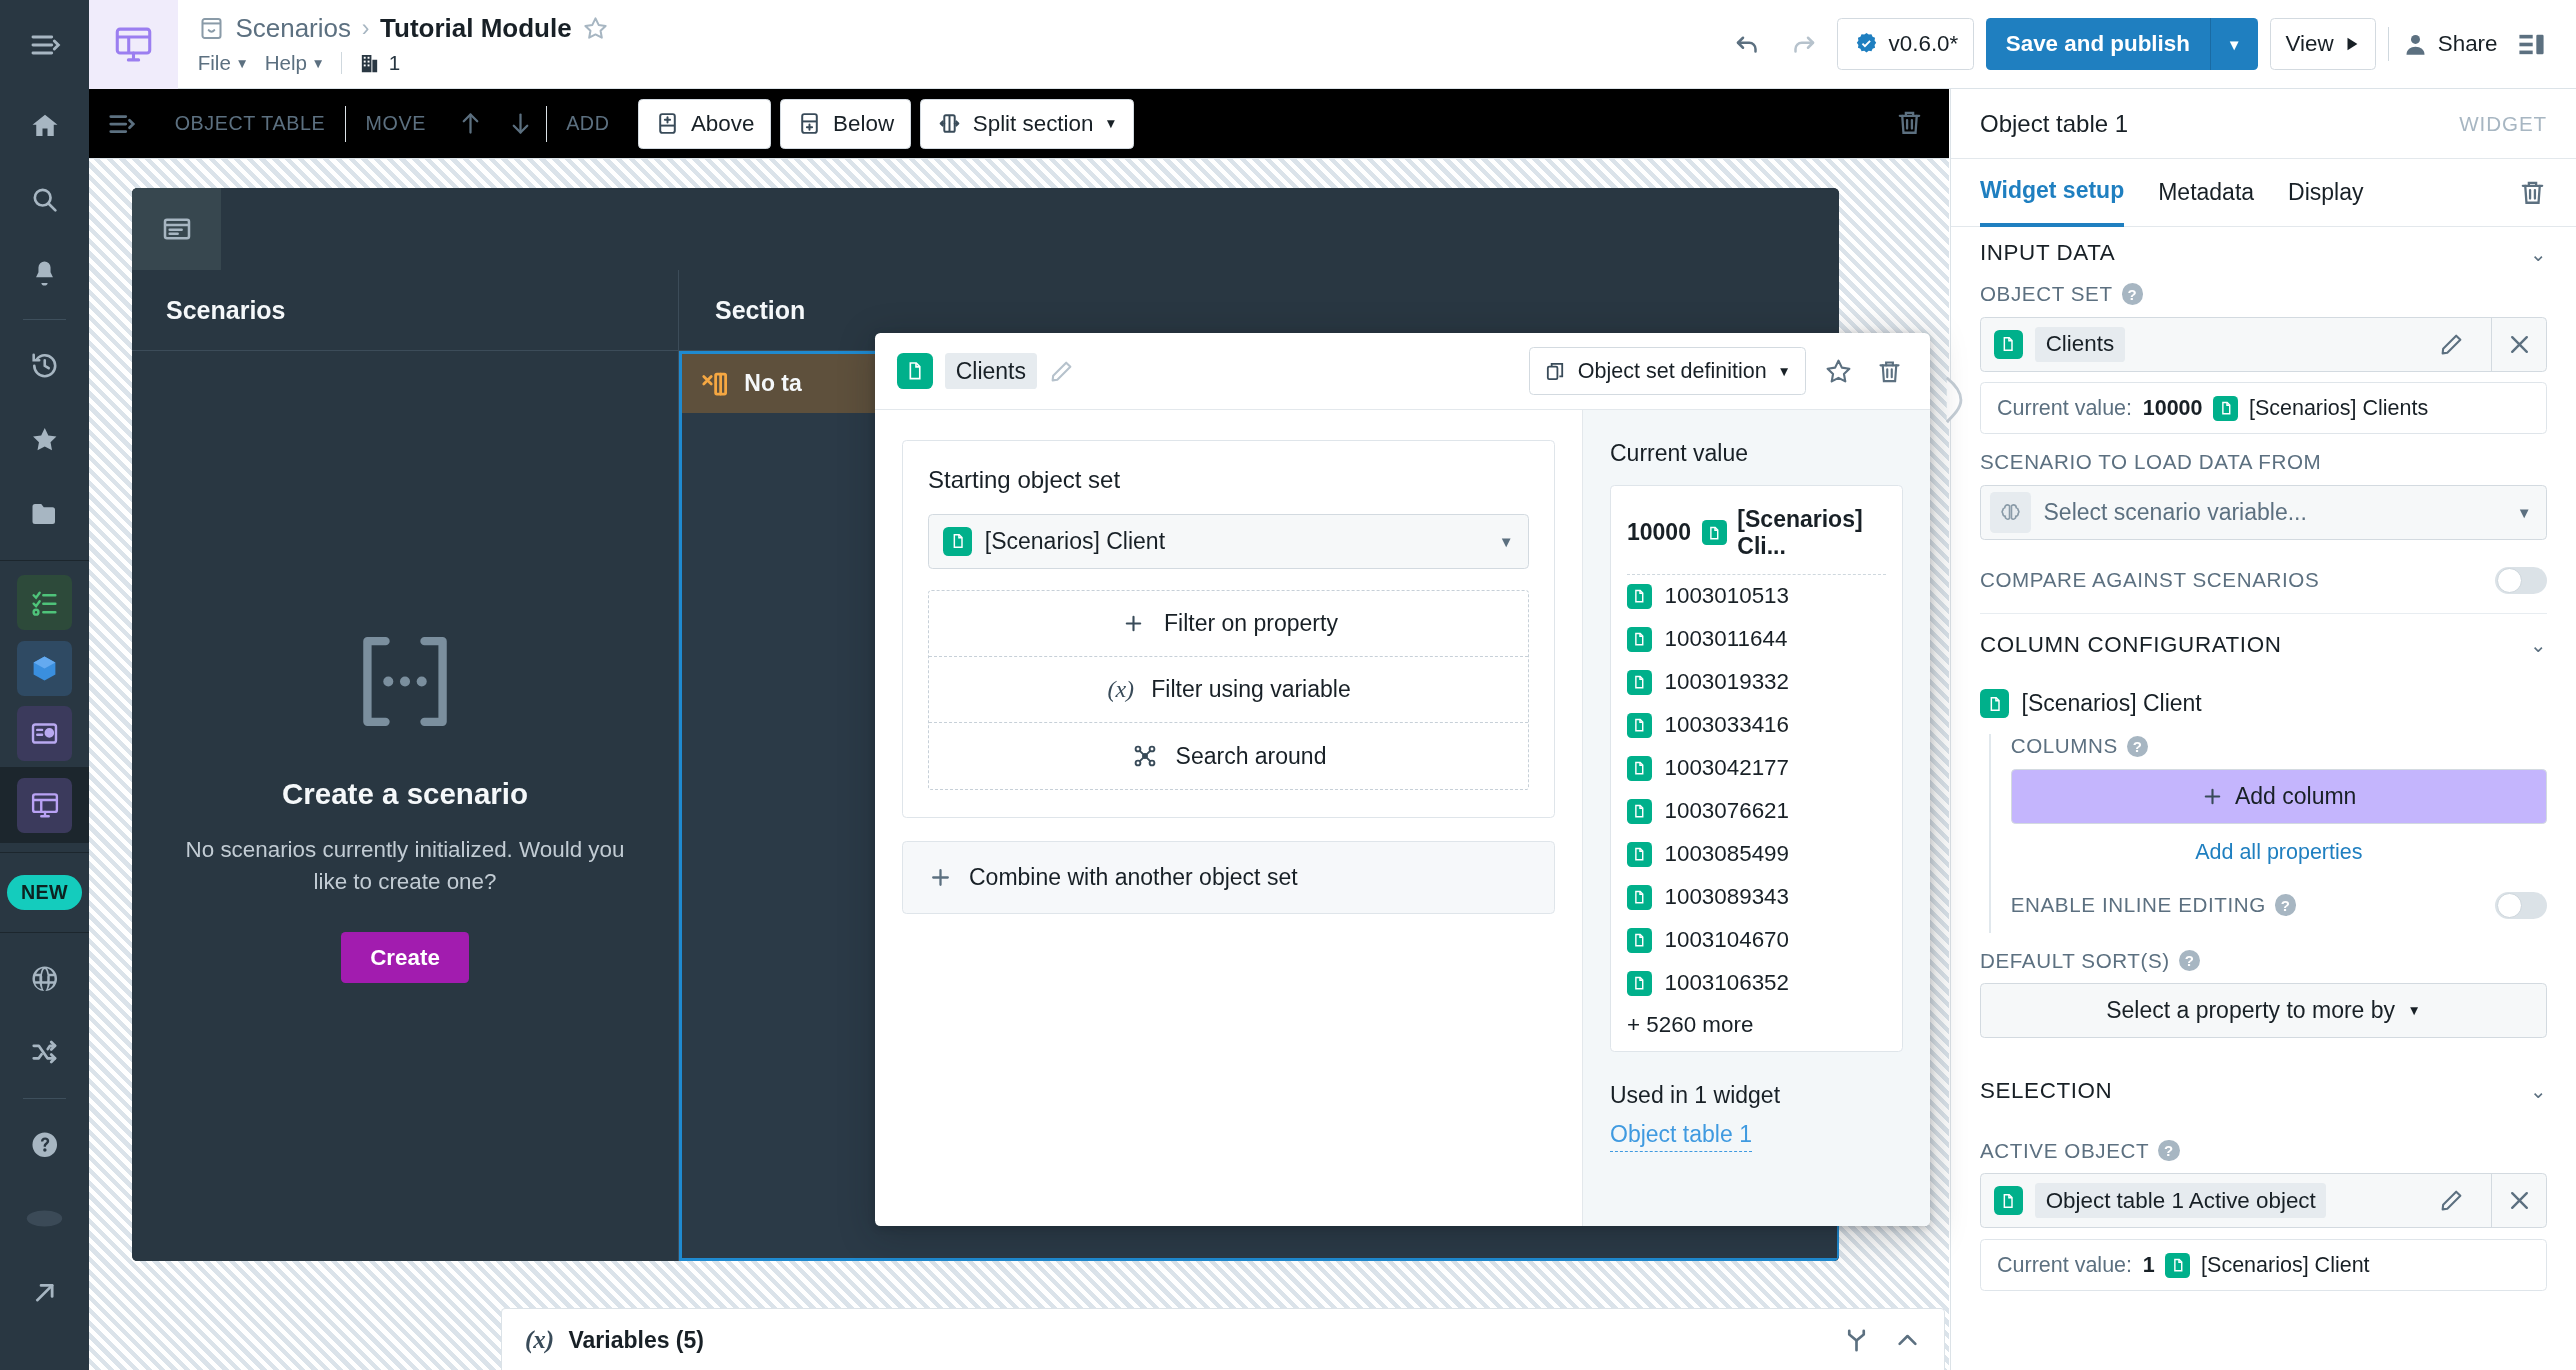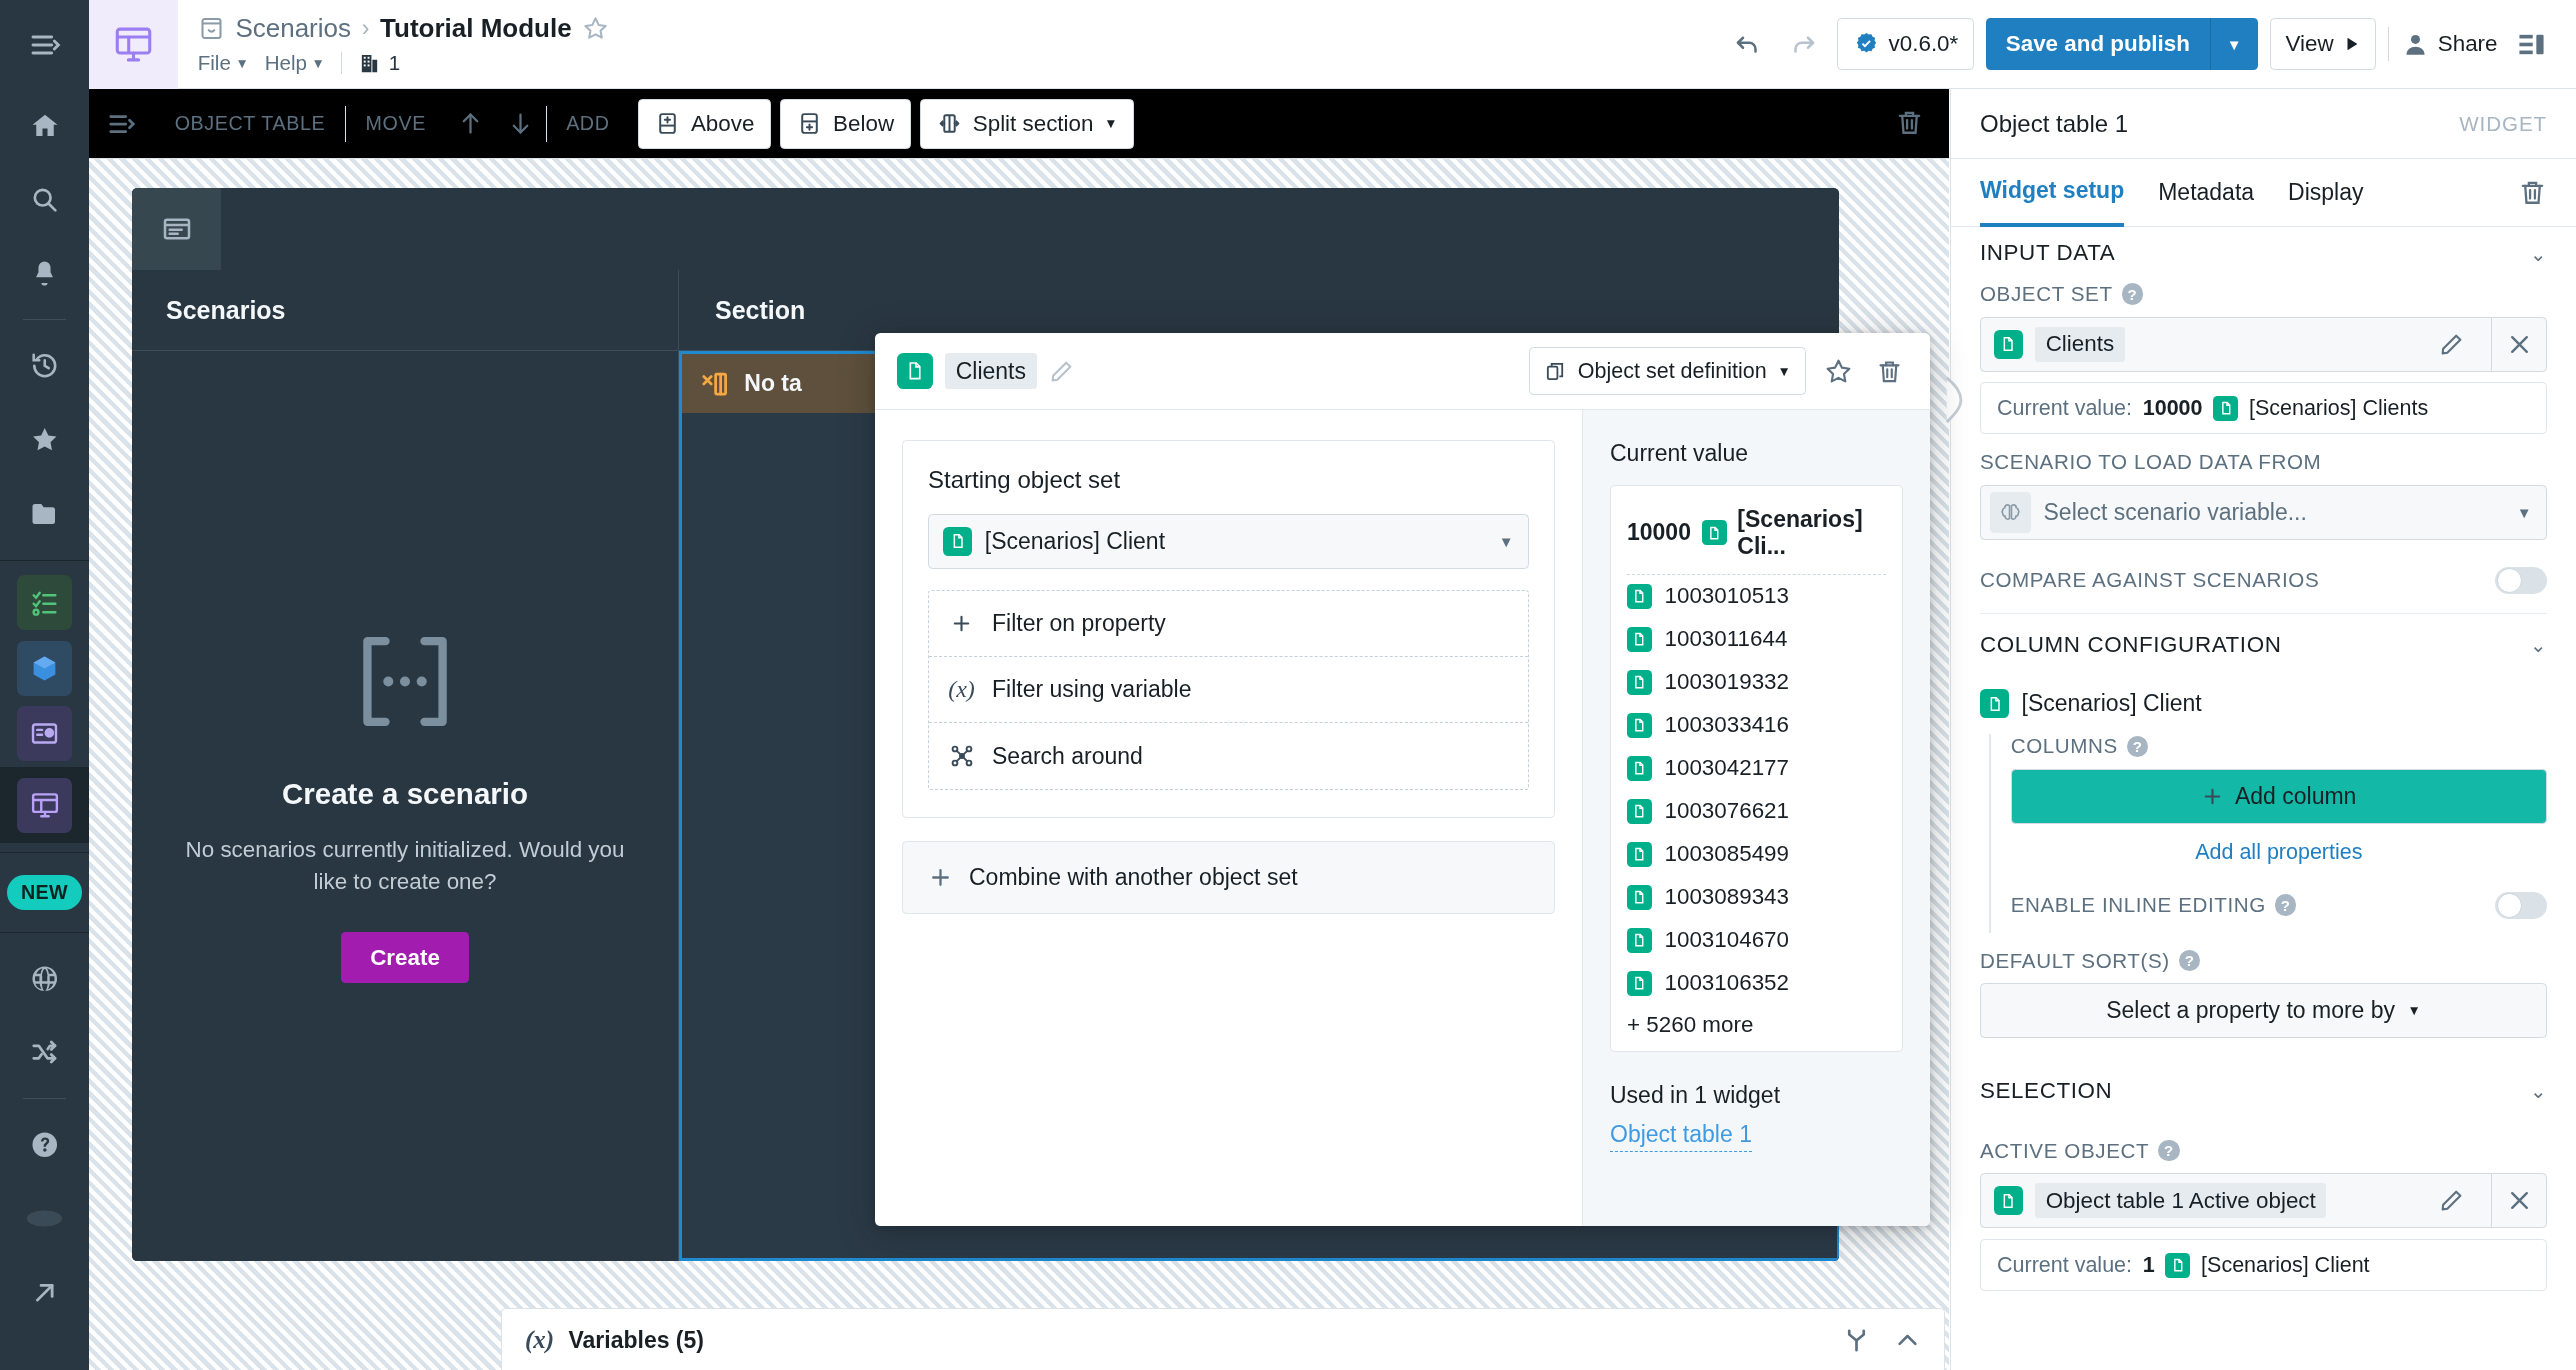--- a/index.html
+++ b/index.html
@@ -214,21 +214,21 @@
     height: 55px; border: 0.9px solid #d3dae0; border-radius: 4.5px;
     background: #f6f8f9; display: flex; align-items: center; gap: 12.5px;
     padding: 0 14.3px; cursor: pointer; margin-bottom: 21.5px;
   }
   .select-box .txt { font-size: 23px; color: #182026; }
   .select-box .dd { margin-left: auto; color: #5c7080; font-size: 15px; }
   .dashed-list { border: 0.9px dashed #c7d0d8; border-radius: 3.6px; }
   .dashed-row {
     height: 66px; display: flex; align-items: center; gap: 16px;
     padding: 0 18px; border-bottom: 0.9px dashed #c7d0d8;
-    font-size: 23px; color: #182026; cursor: pointer;
+    font-size: 23px; color: #182026; cursor: pointer; justify-content: center;
   }
   .dashed-row:last-child { border-bottom: none; }
   .dashed-row .ri { color: #394b59; display: flex; width: 29px; justify-content: center; }
   .fx { font-style: italic; font-family: "Liberation Serif", serif; color: #394b59; font-size: 24px; }
   .combine-card {
     margin-top: 23px; height: 73px; border: 0.9px solid #dfe5ea; border-radius: 4.5px;
     background: #f6f8fa; display: flex; align-items: center; gap: 16px;
     padding: 0 25px; font-size: 23px; color: #182026; cursor: pointer;
   }
   .modal-right {
@@ -325,21 +325,21 @@
   }
   .switch::after {
     content: ""; position: absolute; left: 1.8px; top: 1.8px;
     width: 23px; height: 23px; border-radius: 50%;
     background: #fff; border: 0.9px solid #ccd5db;
   }
   .hr-soft { height: 0.9px; background: #e8edf1; margin: 5.4px 0 0 0; }
   .nested { border-left: 2.7px solid #e1e8ed; margin-left: 9px; padding-left: 19.7px; margin-top: 4px; }
   .objtype-row { display: flex; align-items: center; gap: 12.5px; font-size: 23px; color: #182026; margin-top: 12.5px; }
   .add-btn {
-    height: 55px; border: 0.9px solid #d3dae0; border-radius: 4.5px; background: #14b8a6;
+    height: 55px; border: 0.9px solid #d3dae0; border-radius: 4.5px; background: #c4b5fd;
     display: flex; align-items: center; justify-content: center; gap: 10.7px;
     font-size: 23px; color: #182026; cursor: pointer;
   }
   .link-center { text-align: center; font-size: 21.5px; color: #1f7fc0; margin-top: 16px; cursor: pointer; }
   .sortby-btn {
     height: 55px; border: 0.9px solid #d3dae0; border-radius: 4.5px; background: #f6f8f9;
     display: flex; align-items: center; justify-content: center; gap: 12.5px;
     font-size: 23px; color: #182026; cursor: pointer; margin-top: 10.7px;
   }
   .collapse-grip {

